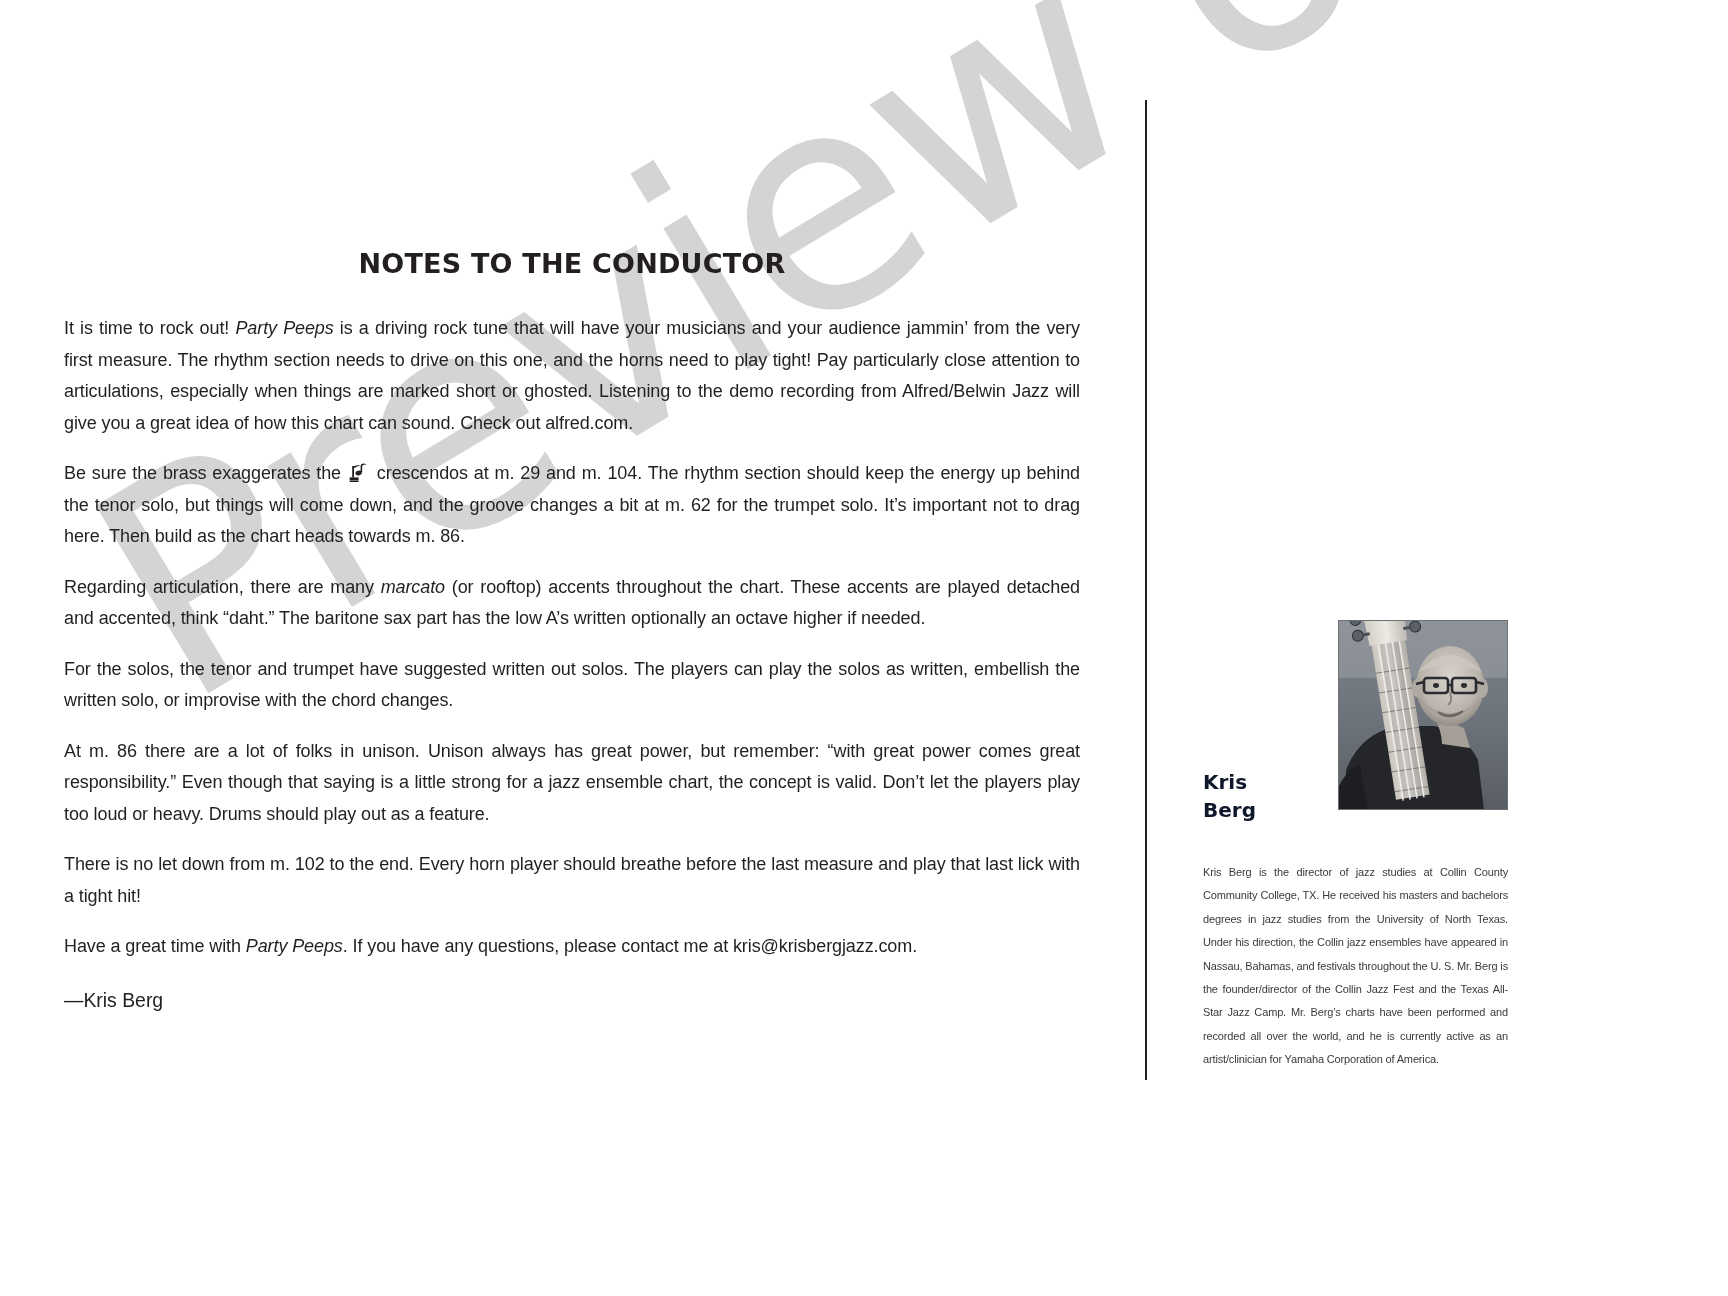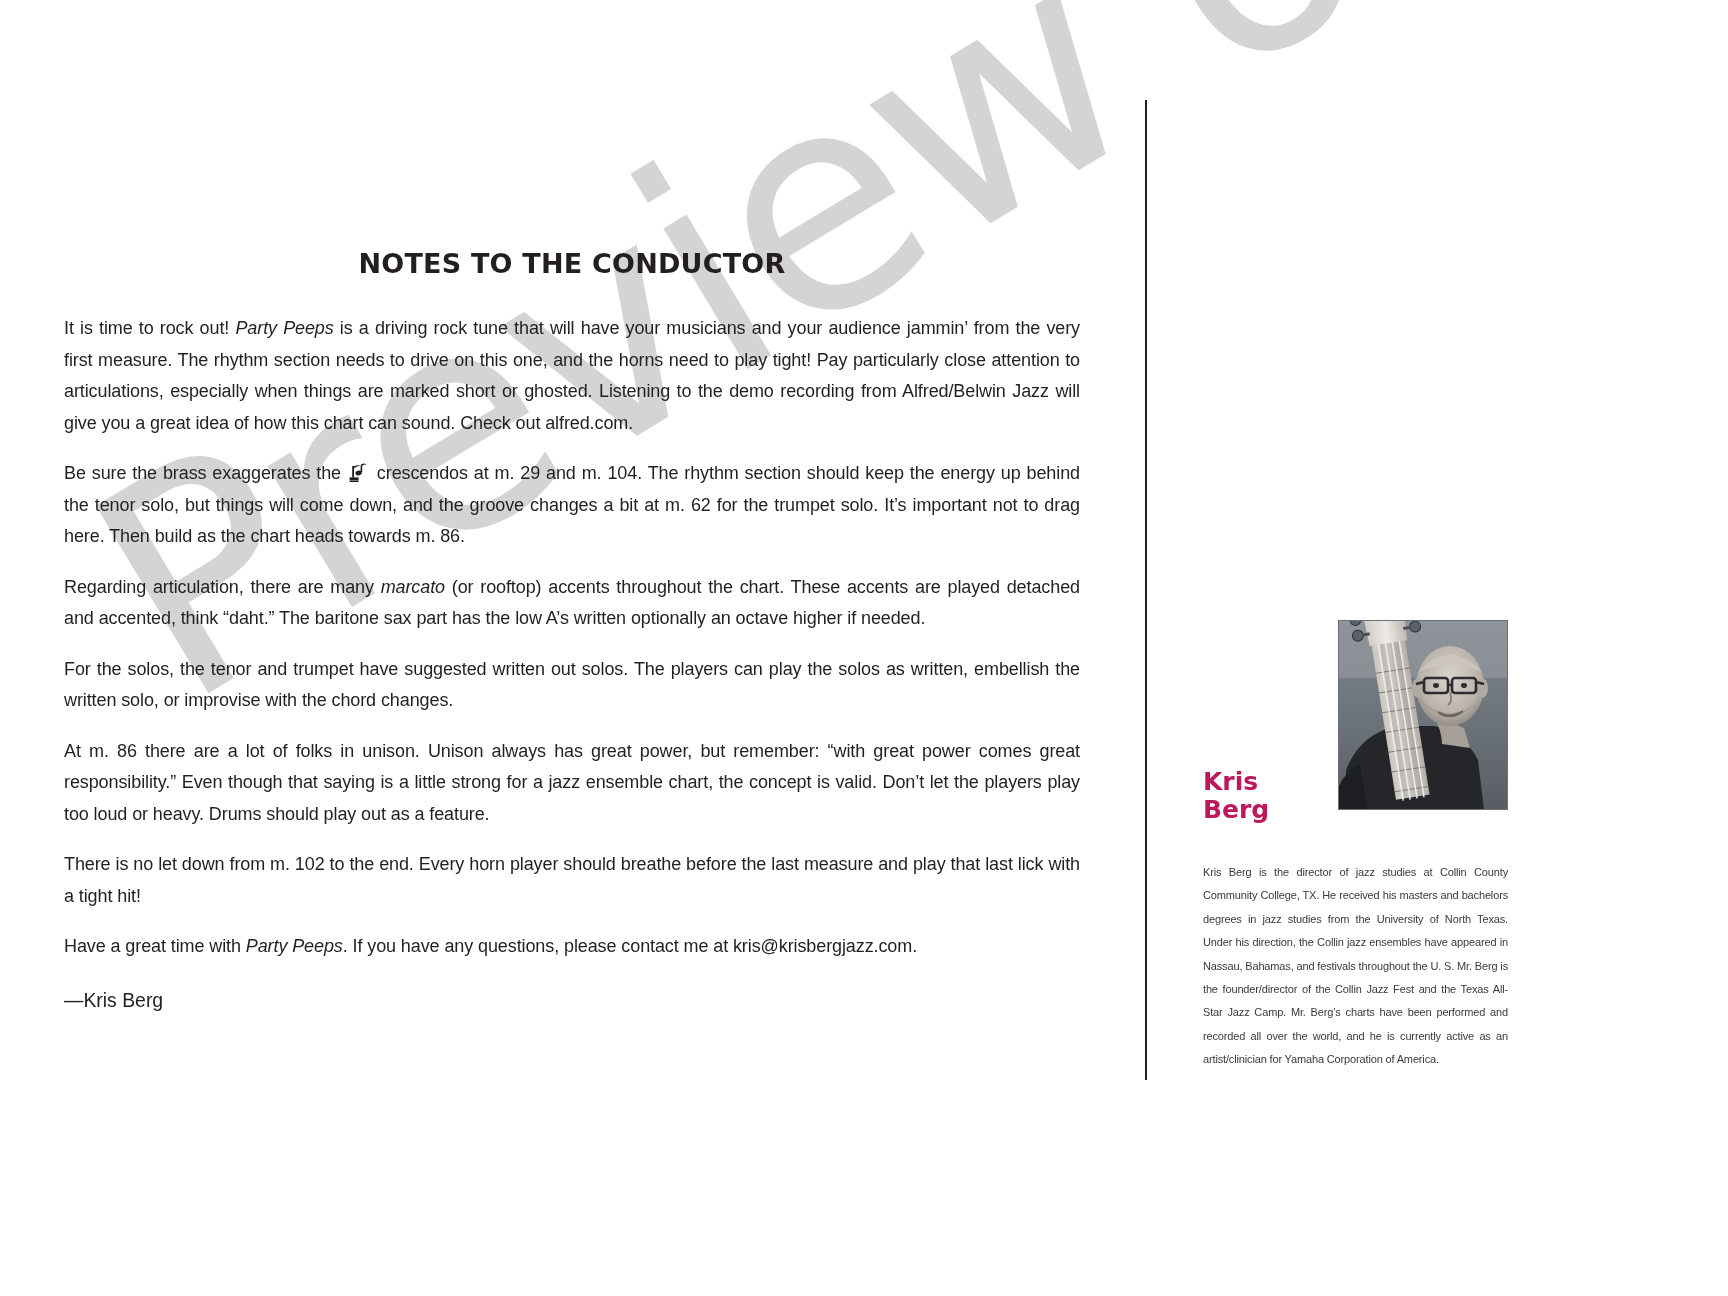--- a/index.html
+++ b/index.html
@@ -123,23 +123,23 @@
     overflow: hidden;
     background: #8c9096;
   }
   #bio-photo svg { display: block; }
   #bio-name {
     position: absolute;
     left: 0;
     top: 148px;
     font-family: "DejaVu Sans", sans-serif;
     font-weight: bold;
-    font-size: 25px;
+    font-size: 20px;
     line-height: 28px;
-    color: #be185d;
+    color: #0f172a;
   }
   #bio-name .ln { display: block; }
   #bio-text {
     margin-top: 26px;
     font-size: 11px;
     line-height: 23.4px;
     text-align: justify;
     color: #3a3a3c;
     letter-spacing: -0.15px;
   }

